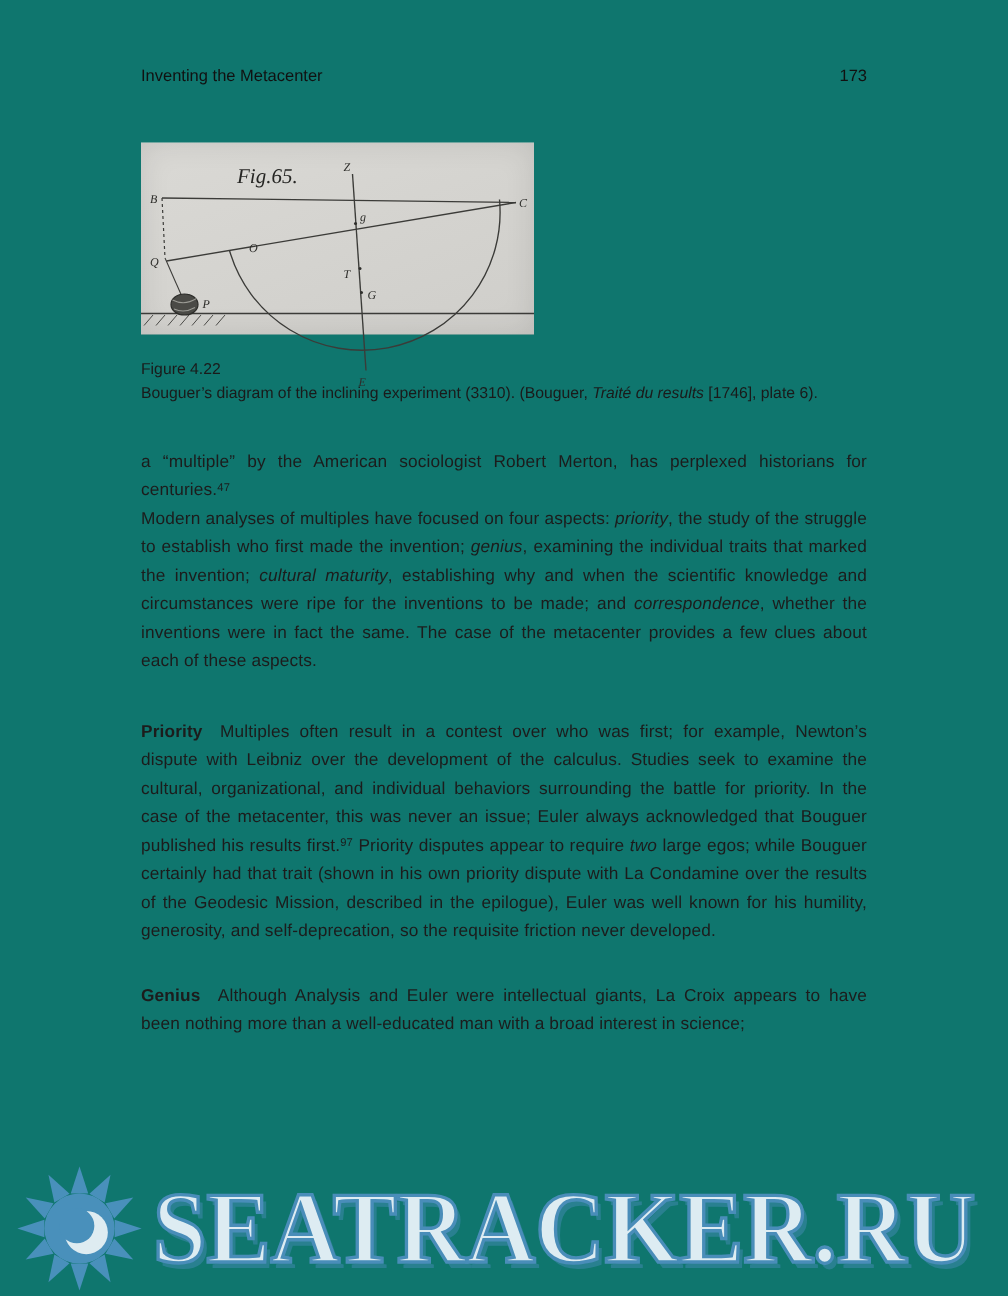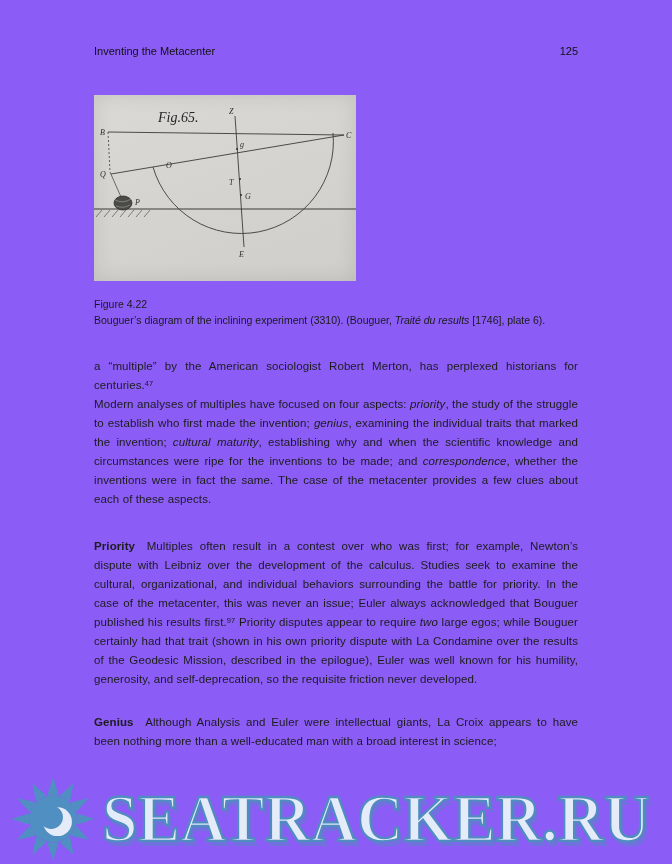--- a/index.html
+++ b/index.html
@@ -1,24 +1,24 @@
 <!DOCTYPE html>
 <html><head>
 <meta charset="utf-8">
 <style>
   html,body{margin:0;padding:0;background:#fff;}
   .page{
-    position:relative;width:672px;height:864px;overflow:hidden;background:#8b5cf6;
+    position:relative;width:672px;height:864px;overflow:hidden;background:#0f766e;
     font-family:"Liberation Sans",sans-serif;color:#1c1c1c;
   }
   .content{position:absolute;left:94px;right:94px;top:44px;}
   .running-head{display:flex;justify-content:space-between;font-size:11px;line-height:14px;color:#111;}
   figure{margin:37px 0 0 0;padding:0;}
   .scan{
-    width:262px;height:186px;background:linear-gradient(160deg,#dad9d5,#cfceca);
+    width:262px;height:128px;background:linear-gradient(160deg,#dad9d5,#cfceca);
     box-shadow:inset 0 0 20px rgba(0,0,0,0.10);
   }
   figcaption{margin-top:16px;}
   .fig-label{font-size:10.5px;line-height:14px;color:#1a1a1a;}
   .fig-caption{font-size:10.5px;line-height:15px;margin-top:2px;color:#1a1a1a;}
   .para{font-size:11.5px;line-height:19px;text-align:justify;margin:0;letter-spacing:0.1px;}
   .para.first{margin-top:29px;}
   .subhead{font-size:11.5px;line-height:19px;font-weight:700;margin:33px 0 4px 0;}
   .para.spaced{margin-top:28px;}
   .para.spaced2{margin-top:24px;}
@@ -42,21 +42,21 @@
   }
 </style>
 </head>
 <body>
 
 <div class="page">
   <div class="content">
 
     <div class="running-head">
       <span>Inventing the Metacenter</span>
-      <span>125</span>
+      <span>173</span>
     </div>
 
     <figure>
       <div class="scan">
         <svg width="262" height="178" viewBox="0 0 262 178">
           <text class="fig-script" x="64" y="27">Fig.65.</text>
 
           <path class="diagram-line" d="M14 37 L250 40"></path>
 
           <path class="diagram-line" d="M17 79 L250 40"></path>

